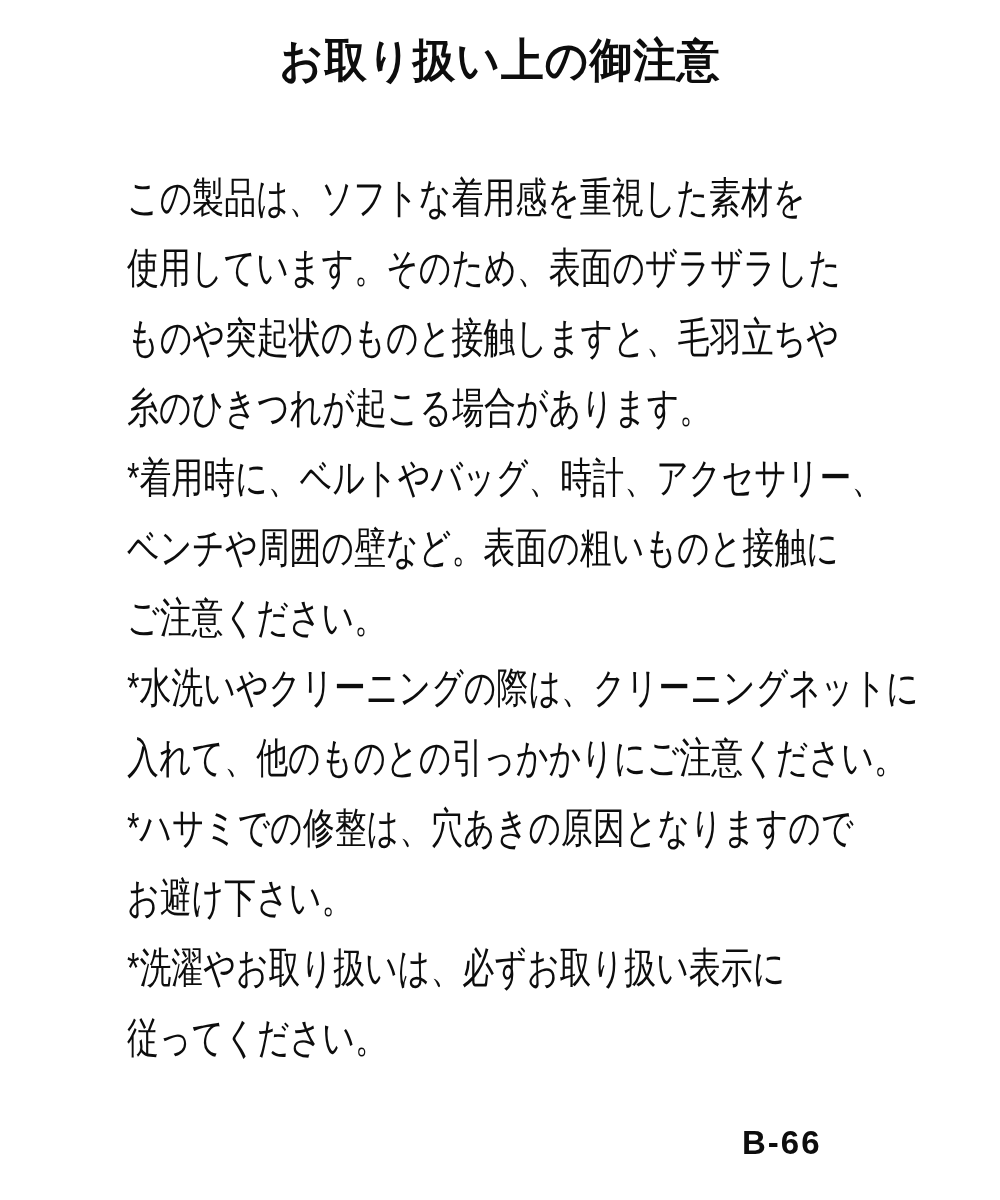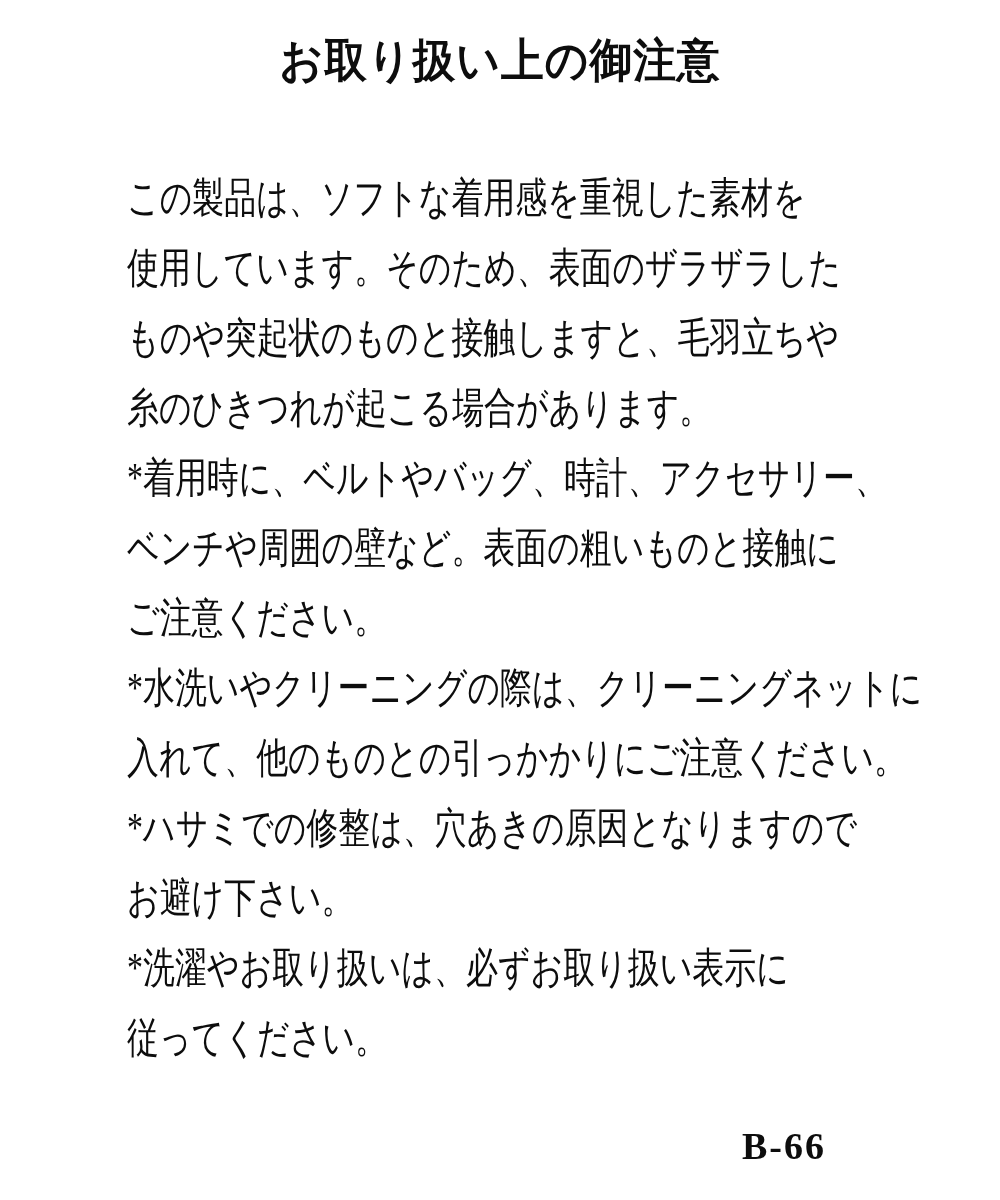--- a/index.html
+++ b/index.html
@@ -6,21 +6,21 @@
     margin: 0;
     padding: 0;
     background: #ffffff;
   }
   .page {
     position: relative;
     width: 1000px;
     height: 1200px;
     background: #ffffff;
     color: #0d0d0d;
-    font-family: Liberation Serif, serif;
+    font-family: Liberation Sans, sans-serif;
     overflow: hidden;
   }
   .title {
     position: absolute;
     top: 30px;
     left: 0;
     width: 1000px;
     margin: 0;
     text-align: center;
     font-size: 46px;
@@ -41,21 +41,21 @@
     transform: scaleX(0.76);
     transform-origin: left top;
   }
   .body-line {
     height: 70px;
   }
   .page-number {
     position: absolute;
     left: 742px;
     top: 1124px;
-    font-size: 38px;
+    font-size: 33px;
     font-weight: bold;
     letter-spacing: 2px;
     white-space: nowrap;
   }
 </style>
 </head>
 <body>
 
 <div class="page">
   <h1 class="title">お取り扱い上の御注意</h1>

